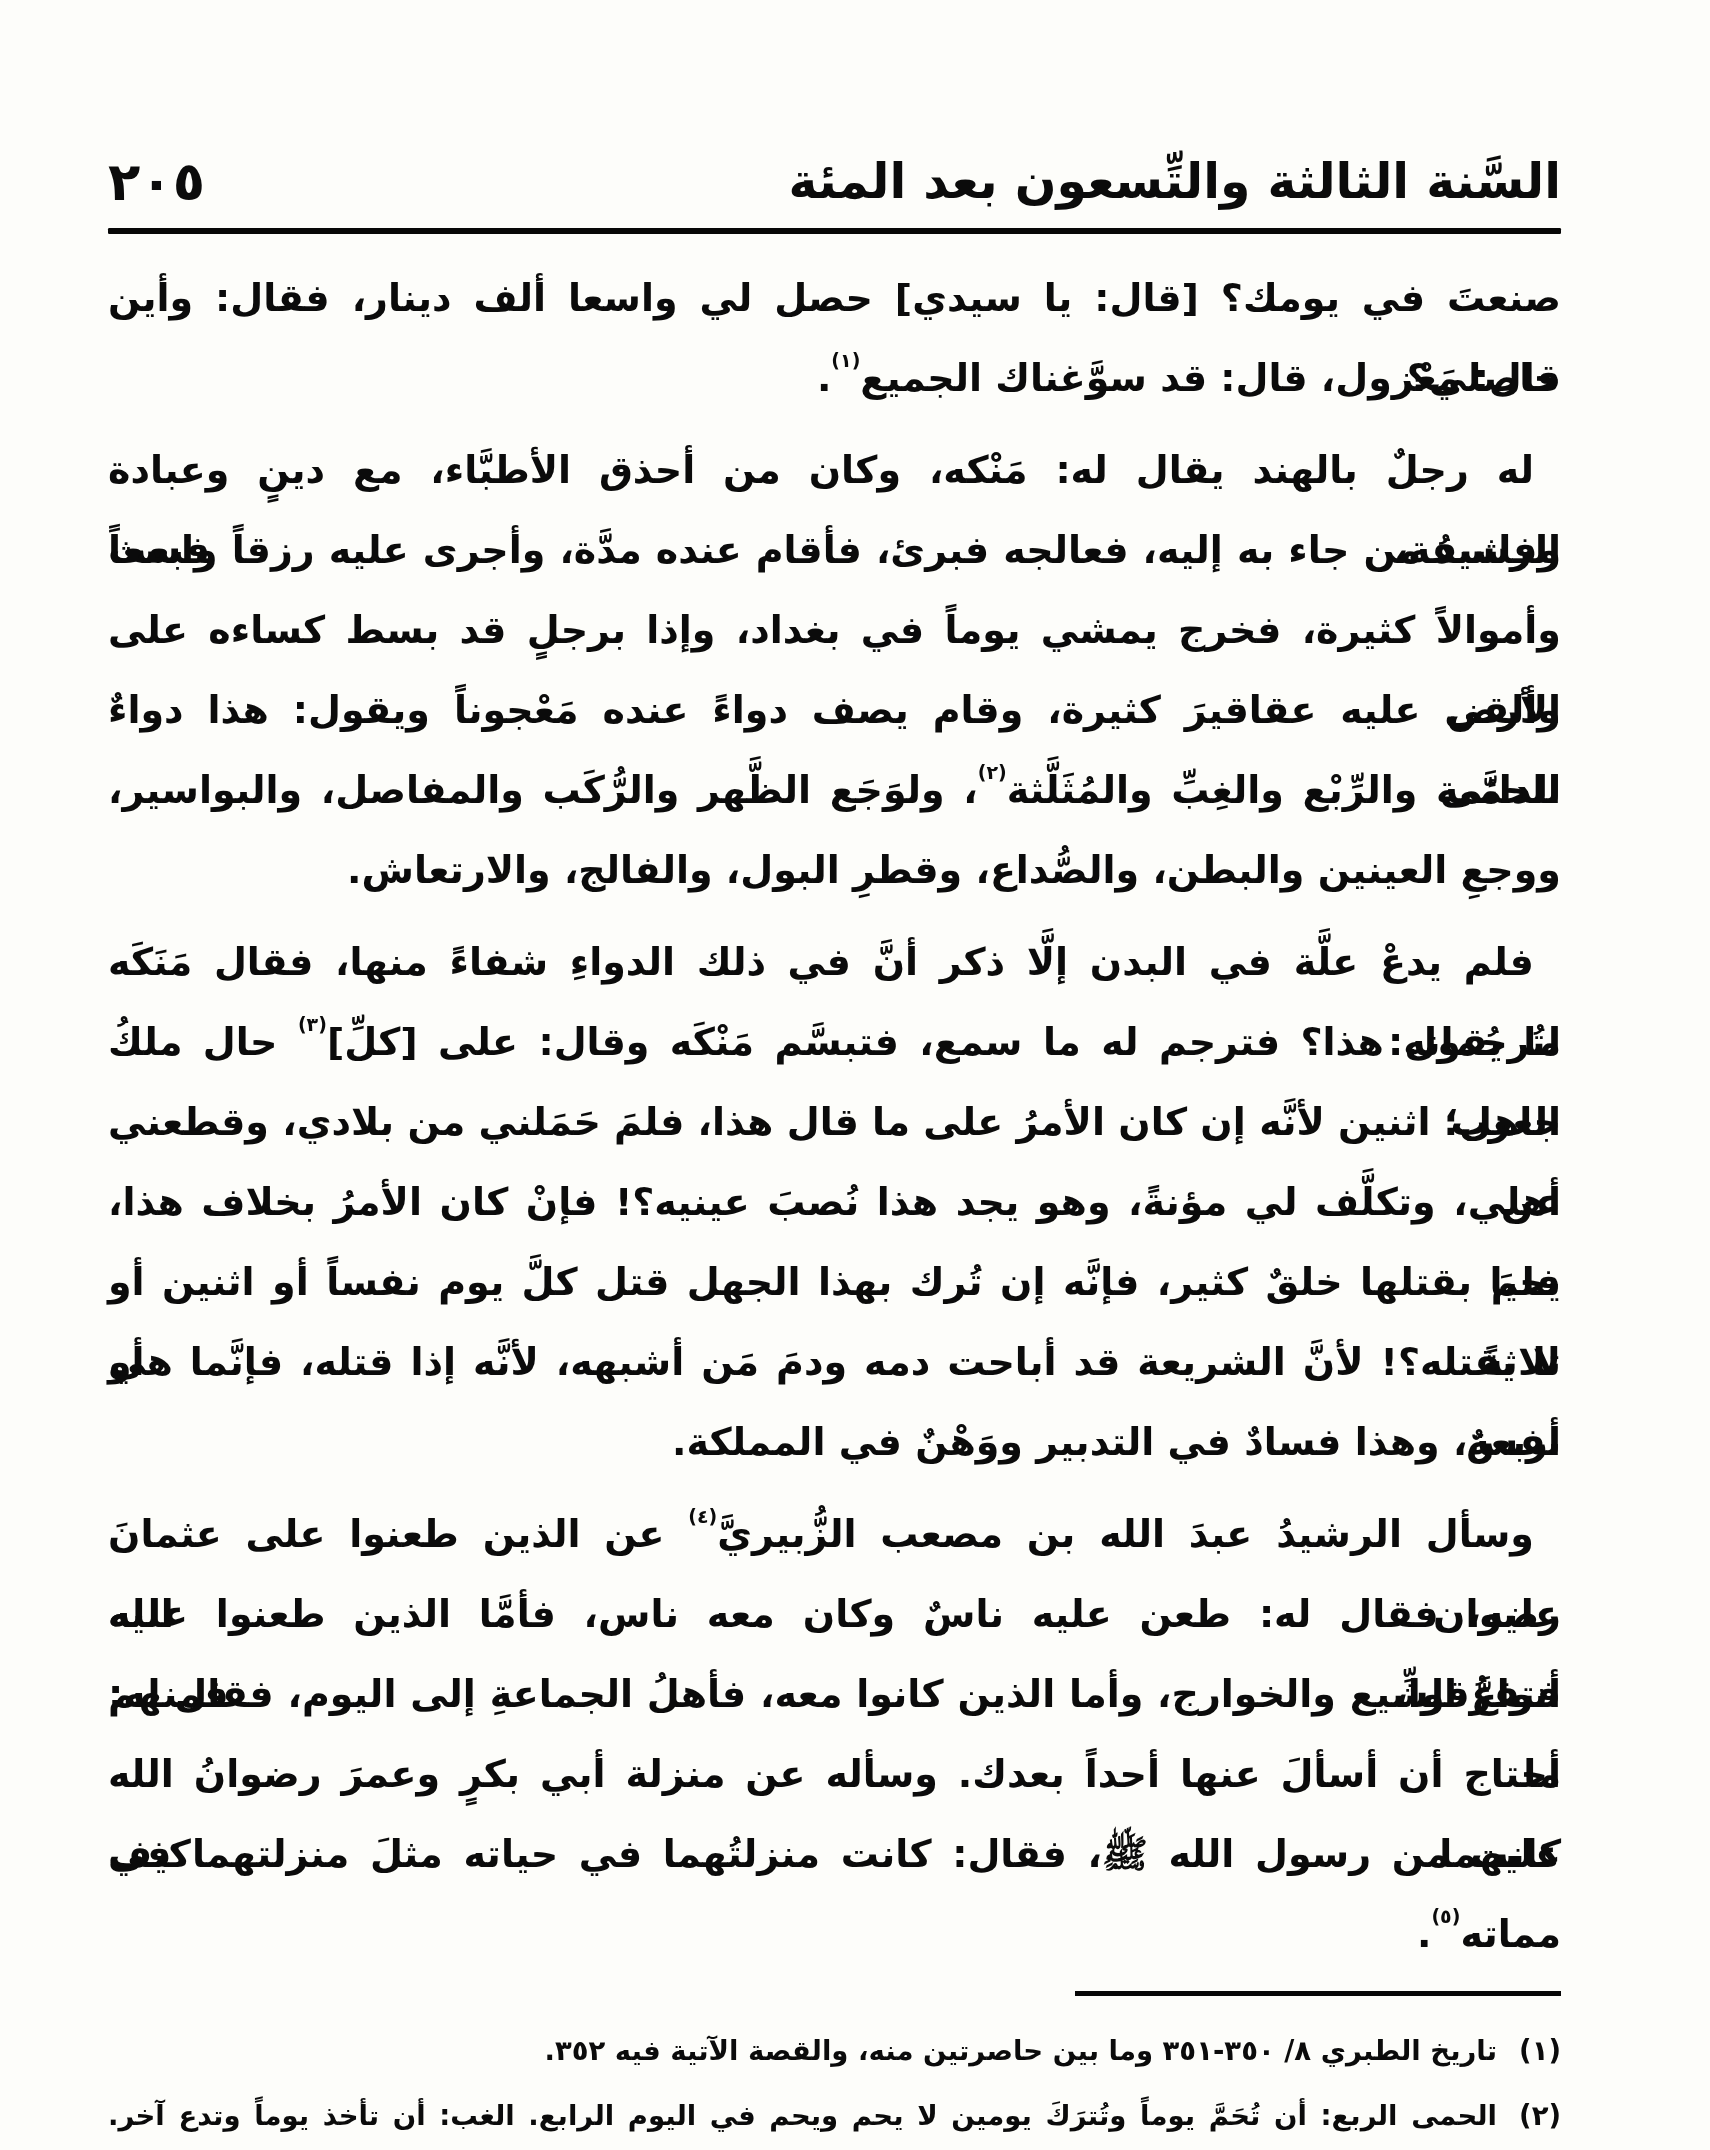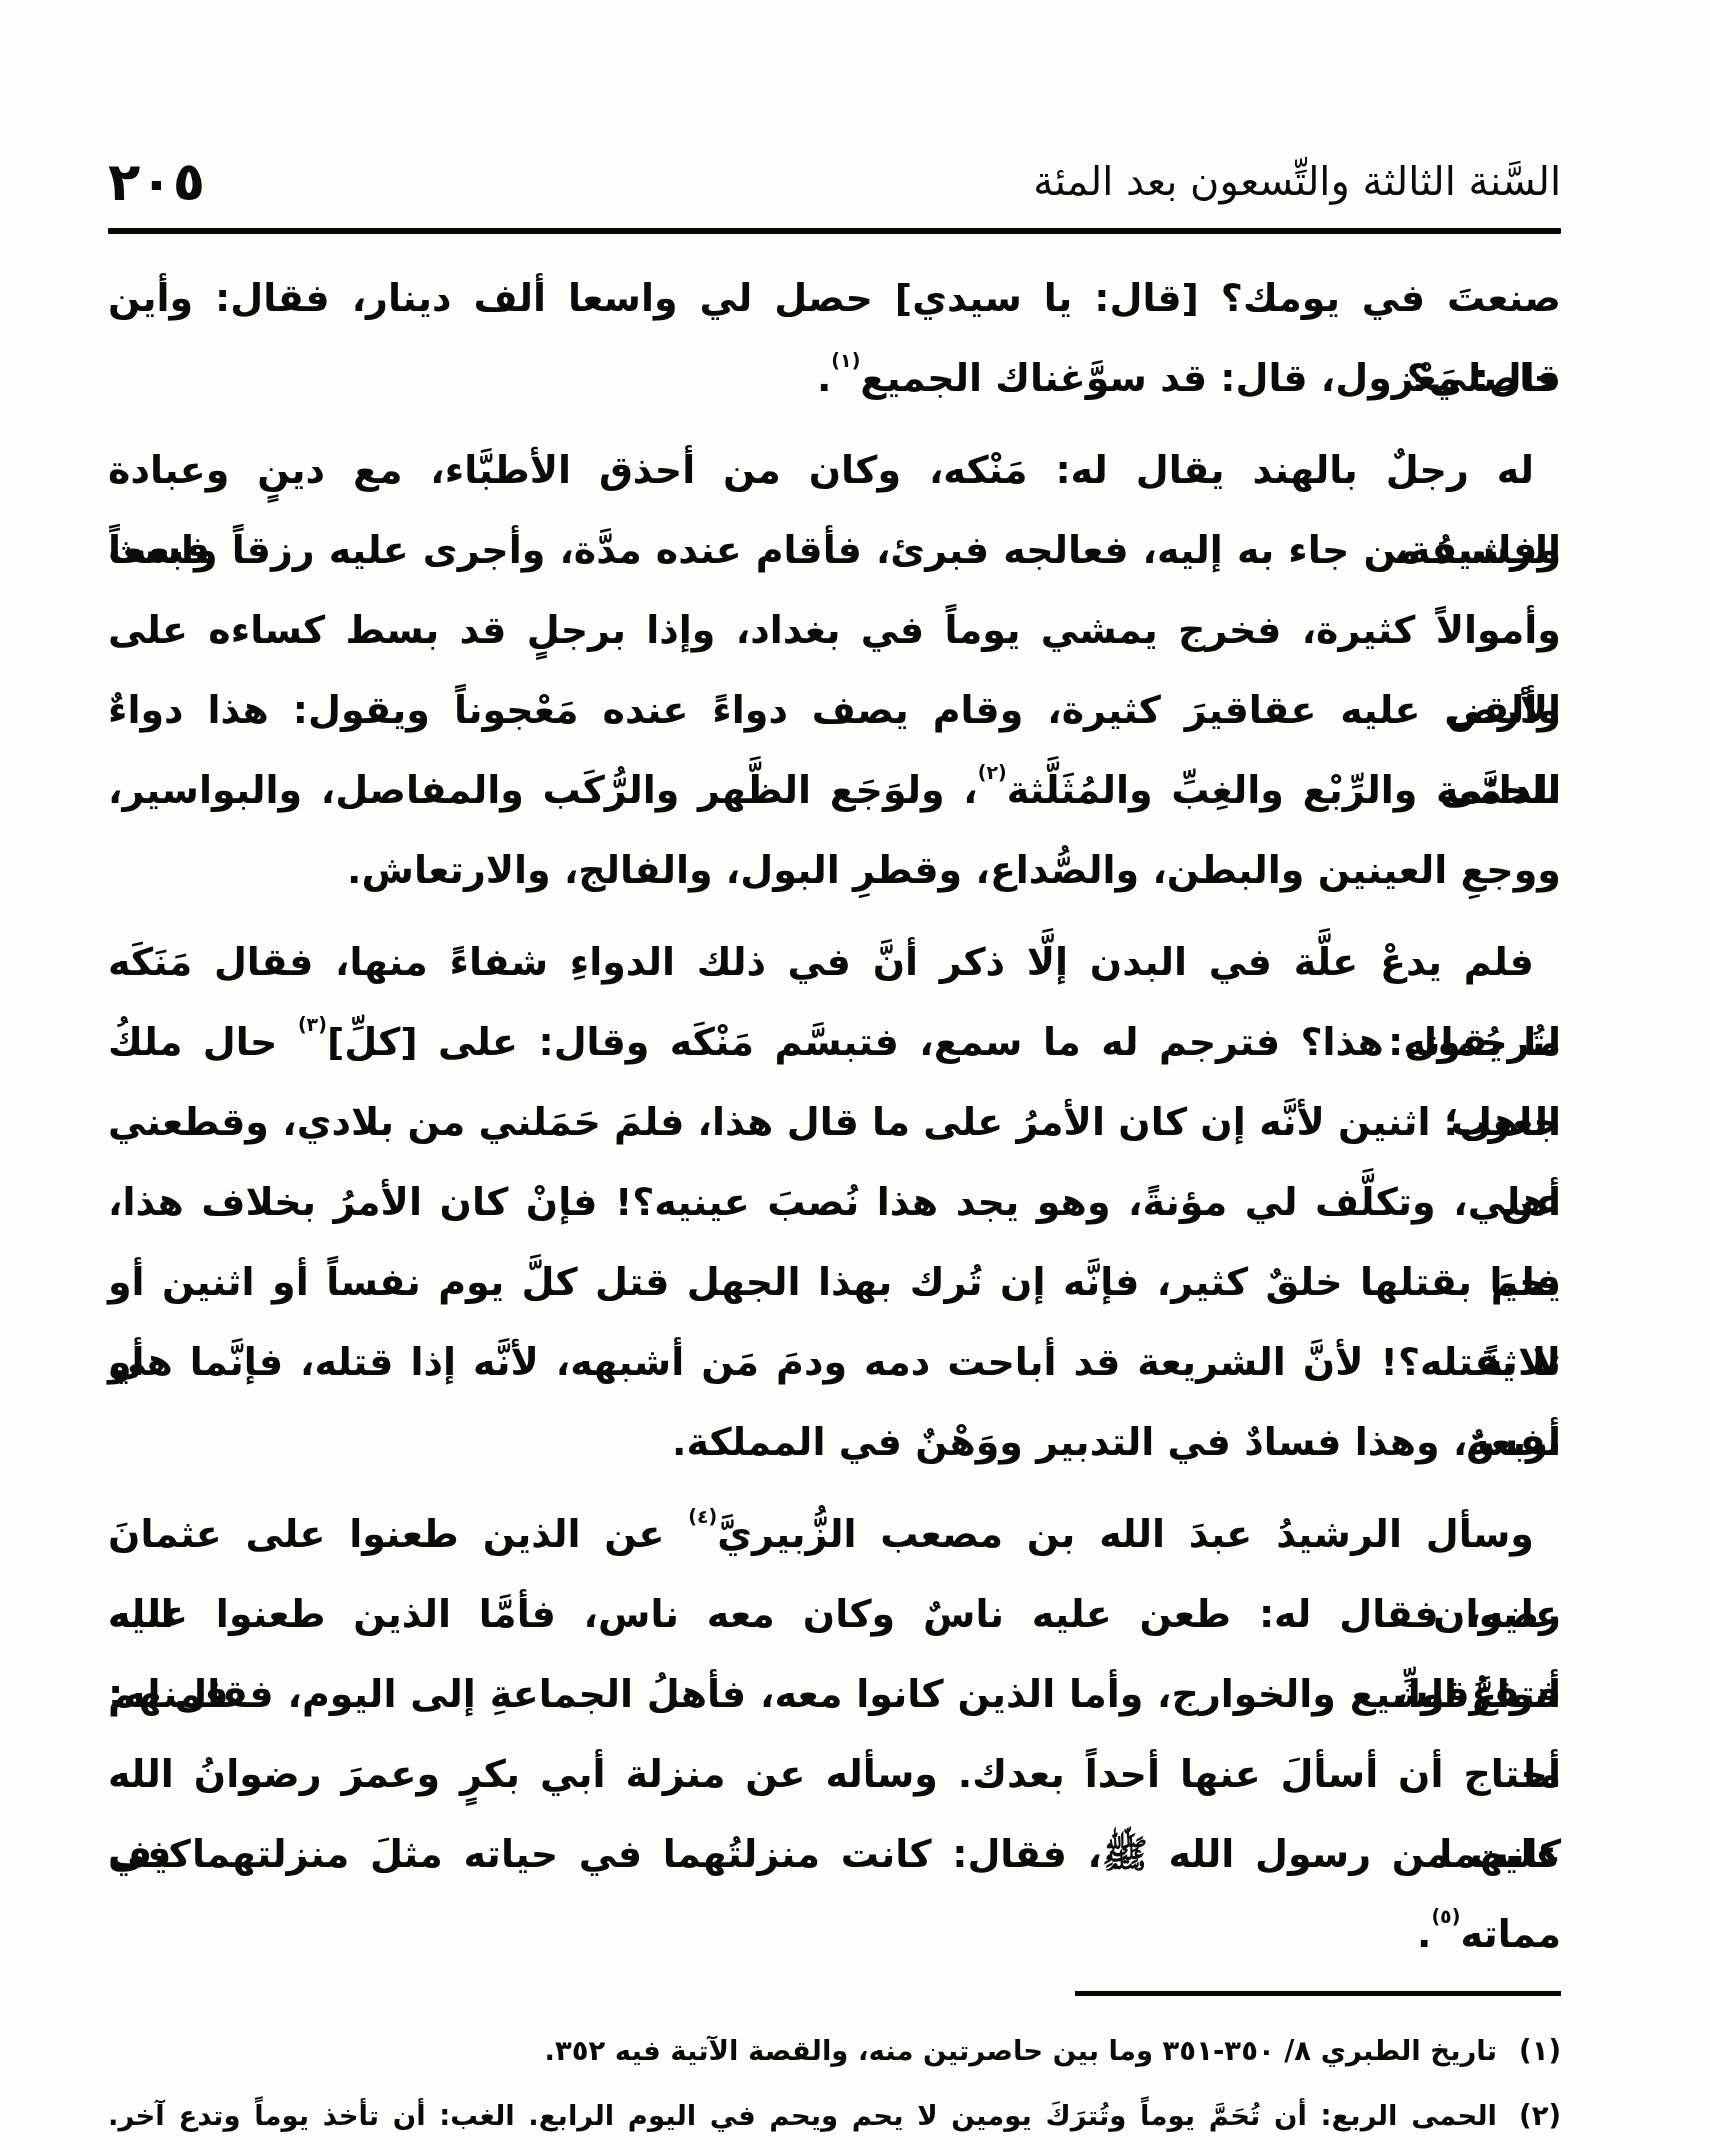--- a/index.html
+++ b/index.html
@@ -23,22 +23,22 @@
     position: absolute;
     top: 151px;
     right: 149px;
     left: 108px;
     height: 60px;
     display: flex;
     justify-content: space-between;
     align-items: center;
   }
   .header-title {
-    font-size: 40px;
-    font-weight: normal;
+    font-size: 49px;
+    font-weight: bold;
     letter-spacing: 0;
     white-space: nowrap;
   }
   .page-number {
     font-size: 53px;
     font-weight: bold;
     white-space: nowrap;
   }
   .header-rule {
     position: absolute;

